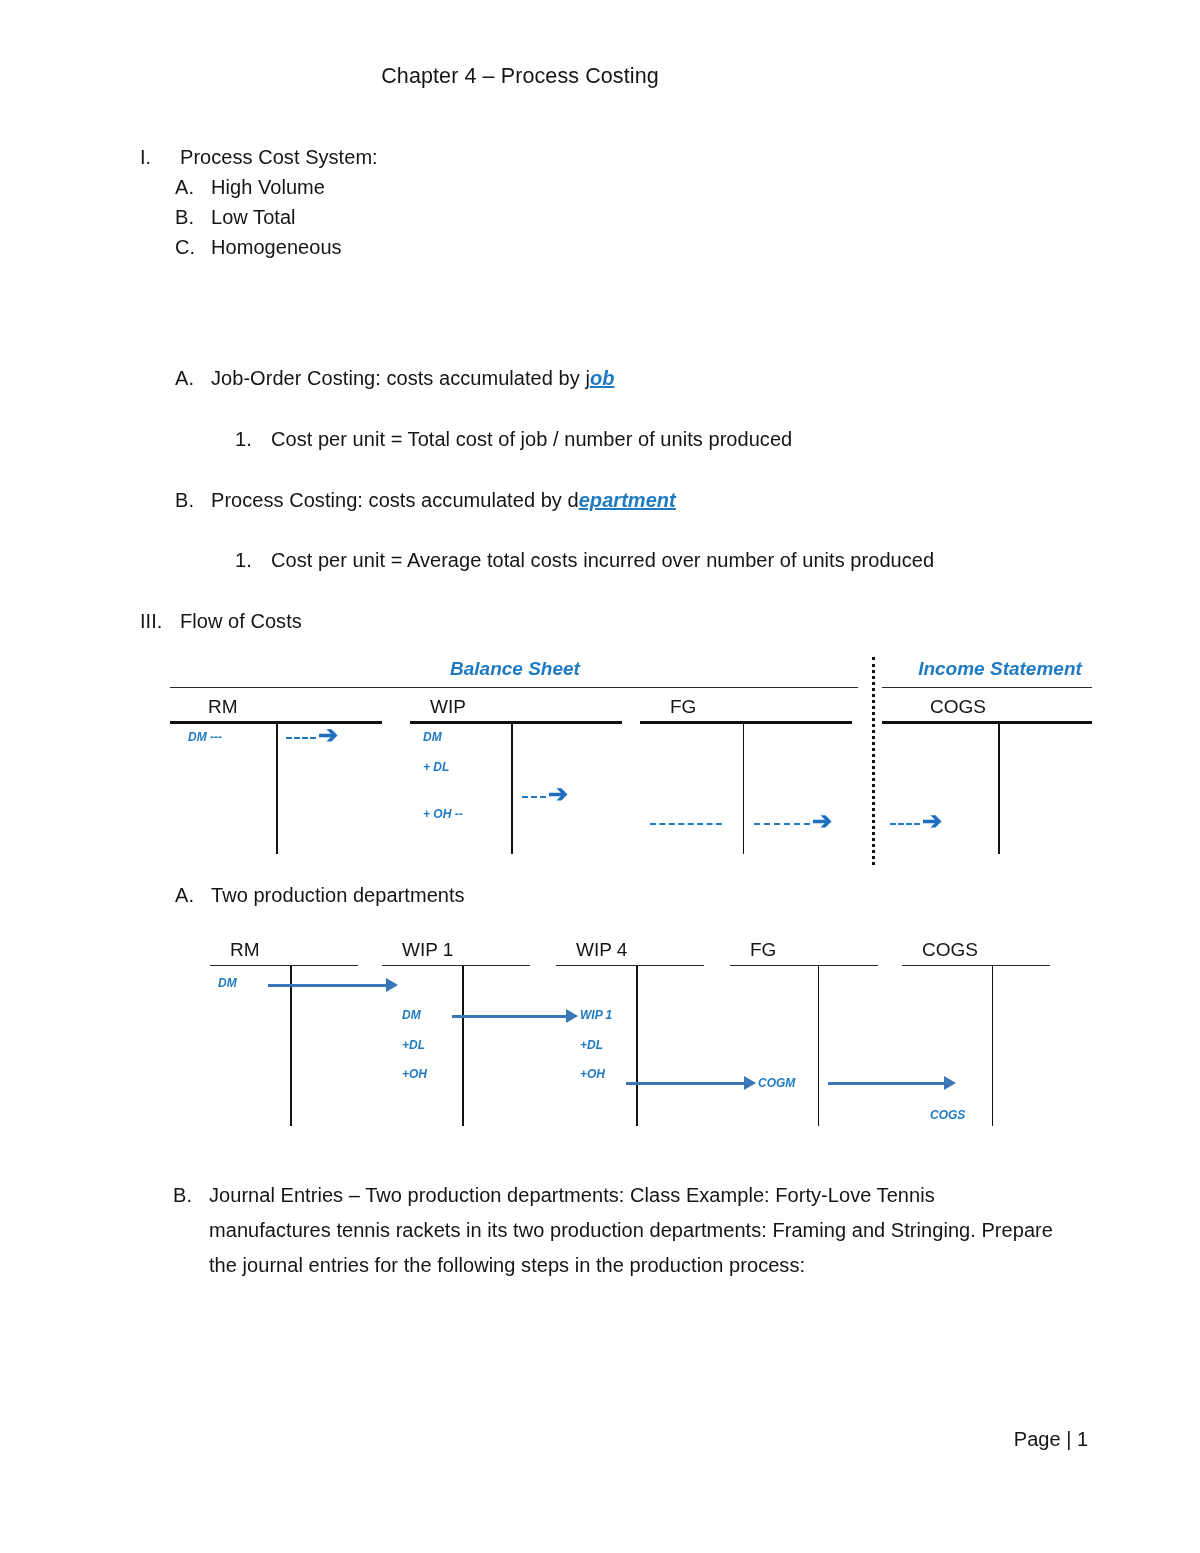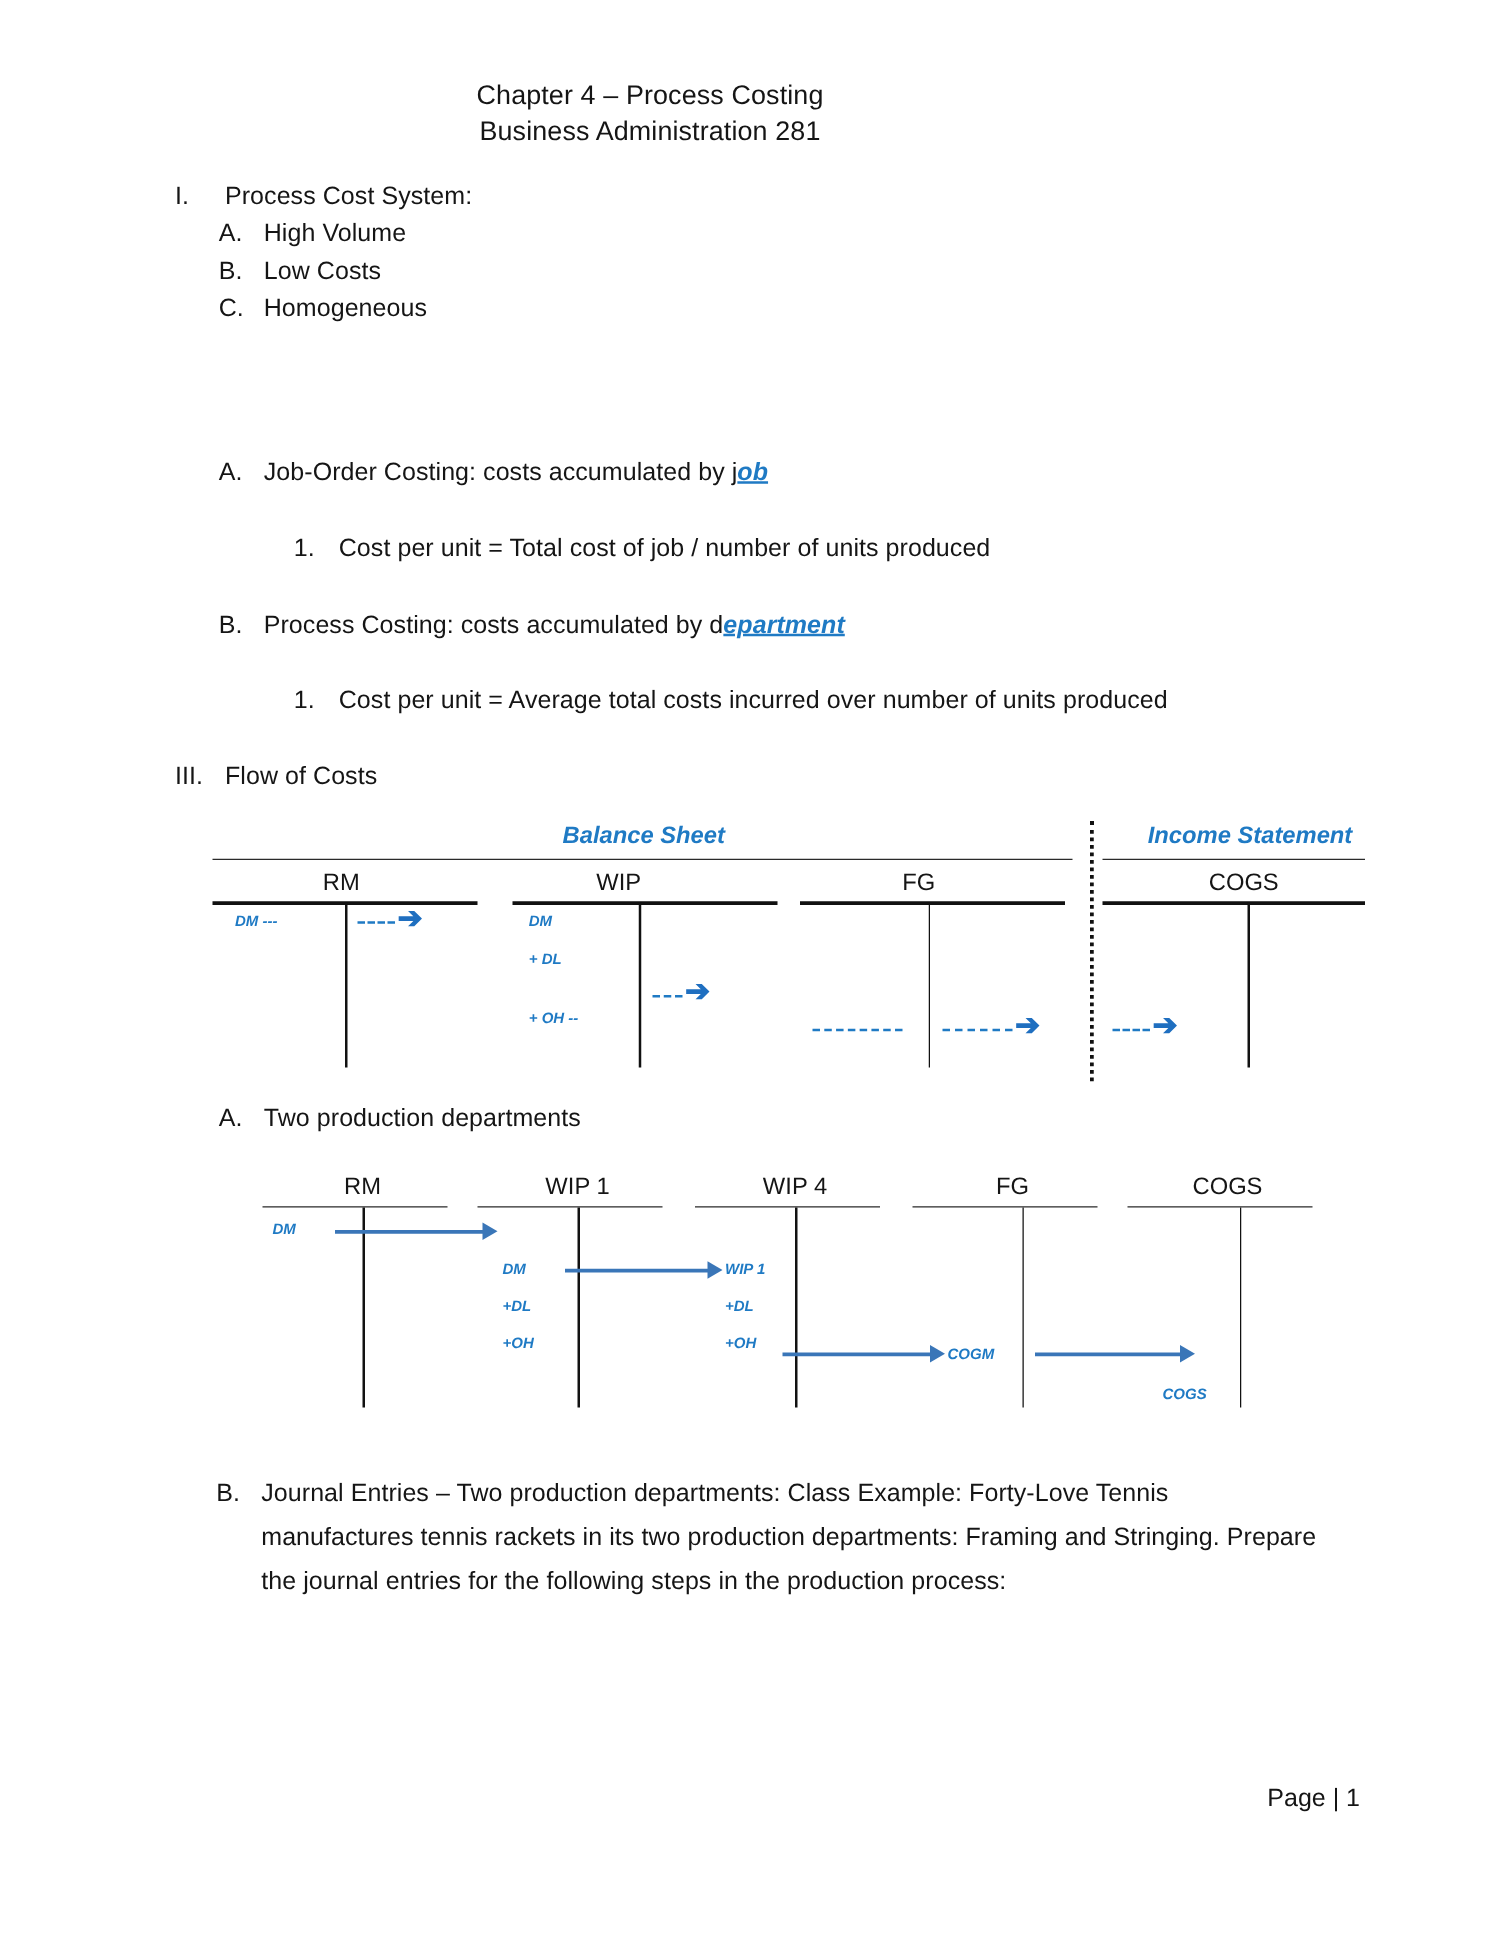--- a/index.html
+++ b/index.html
@@ -75,21 +75,21 @@
 
   
   .diagram {
     position: absolute;
   }
   .dg-label {
     position: absolute;
     font-size: 19px;
     line-height: 22px;
     color: #151515;
-    text-align: center;
+    text-align: left;
     white-space: nowrap;
   }
   .dg-blue-head {
     position: absolute;
     font-size: 19px;
     line-height: 22px;
     color: #1F7AC4;
     font-style: italic;
     font-weight: bold;
     text-align: center;
@@ -168,34 +168,33 @@
     white-space: nowrap;
   }
 </style>
 </head>
 <body>
 
 <div id="page">
 
   <div class="title-block">
     <div class="title-line">Chapter 4 – Process Costing</div>
-    <div class="title-line">Business Administration 281</div>
   </div>
 
   <div class="outline-row" style="top:142px; left:140px; width:700px;">
     <span class="marker m-roman">I.</span>
     <span class="otext">Process Cost System:</span>
   </div>
   <div class="outline-row" style="top:172px; left:175px; width:700px;">
     <span class="marker m-alpha">A.</span>
     <span class="otext">High Volume</span>
   </div>
   <div class="outline-row" style="top:202px; left:175px; width:700px;">
     <span class="marker m-alpha">B.</span>
-    <span class="otext">Low Costs</span>
+    <span class="otext">Low Total</span>
   </div>
   <div class="outline-row" style="top:232px; left:175px; width:700px;">
     <span class="marker m-alpha">C.</span>
     <span class="otext">Homogeneous</span>
   </div>
 
 
   <div class="outline-row" style="top:363px; left:175px; width:900px;">
     <span class="marker m-alpha">A.</span>
     <span class="otext"><span>Job-Order Costing: costs accumulated by j</span><span class="blue-ital">ob</span></span>

